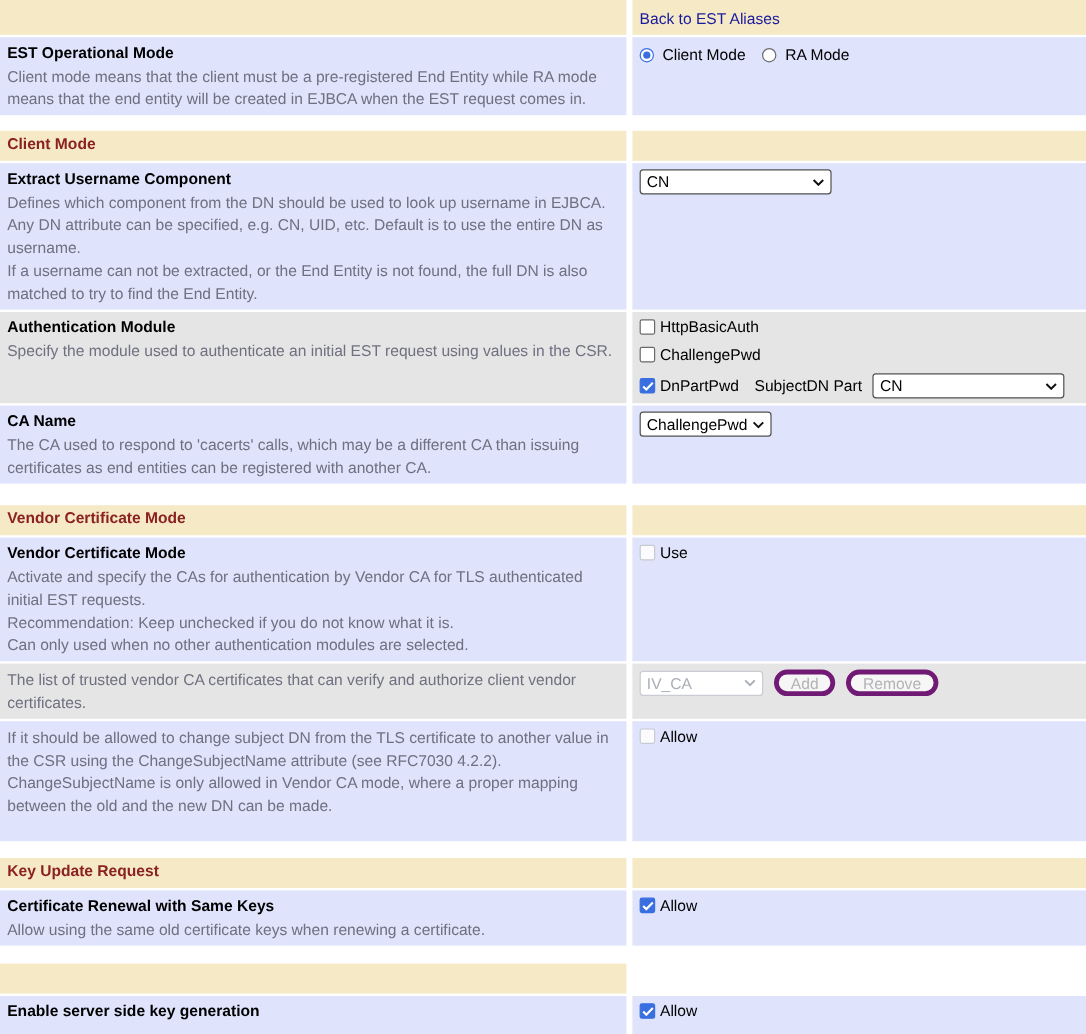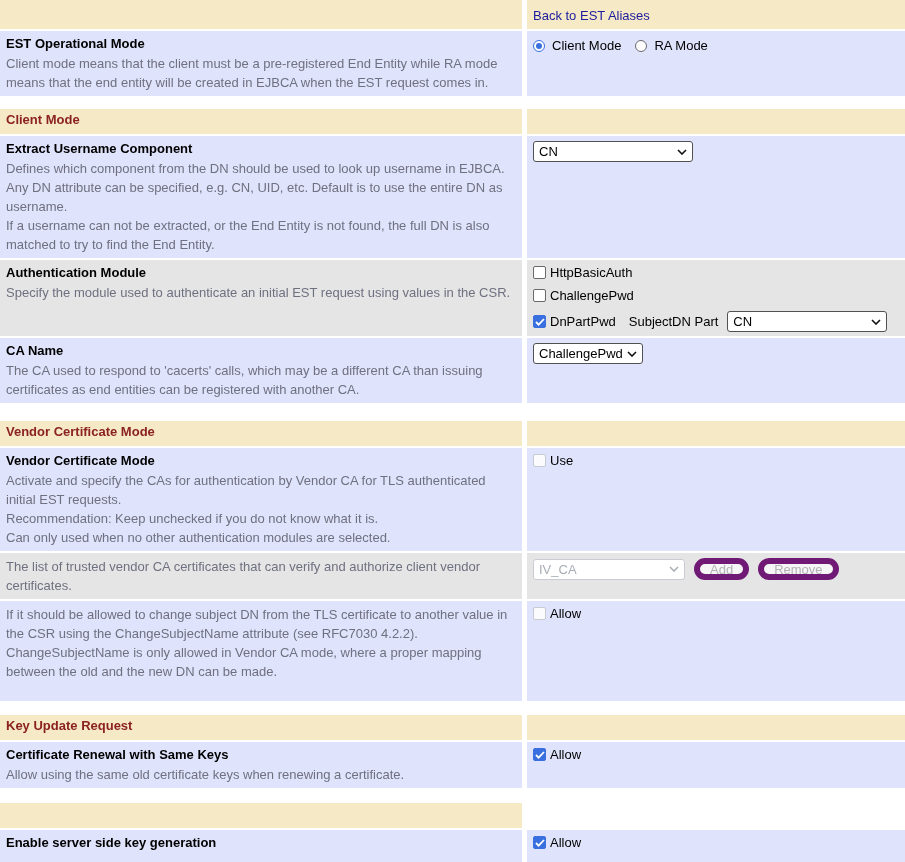--- a/index.html
+++ b/index.html
@@ -39,25 +39,25 @@
   .cb-line:last-child { margin-bottom:0; }
   .cb { width:13px; height:13px; border:1px solid #6a6a6e; border-radius:2px; background:#fff;
         display:inline-flex; align-items:center; justify-content:center; flex:0 0 auto; }
   .cb.checked { background:#3a6fe0; border-color:#3a6fe0; }
   .cb.disabled { border-color:#c6cad1; background:#fbfbfd; }
 
   .sel { display:inline-flex; align-items:center; justify-content:space-between;
          height:21px; border:1px solid #515150; border-radius:3px; background:#fff; padding:0 5px; }
   .sel.disabled { border-color:#c9ccd2; color:#a9aeb6; }
   .w160 { width:160px; }
-  .w127 { width:152px; }
+  .w127 { width:103px; }
   .chev { margin-left:8px; display:inline-flex; }
 
   .btn { display:inline-flex; align-items:center; height:22px; padding:0 10px;
-         border:6px solid #701a75; border-radius:11px; background:#f6f6f6; color:#b3b3b6; margin-left:9px; }
+         border:4px solid #701a75; border-radius:11px; background:#f6f6f6; color:#b3b3b6; margin-left:9px; }
 
   .inline-gap-lg { margin-left:13px; }
   .inline-gap-md { margin-left:9px; }
   .ctl-row { display:flex; align-items:center; }
 </style>
 </head>
 <body>
 
 <div class="tbl mb13">
   <div class="row">

